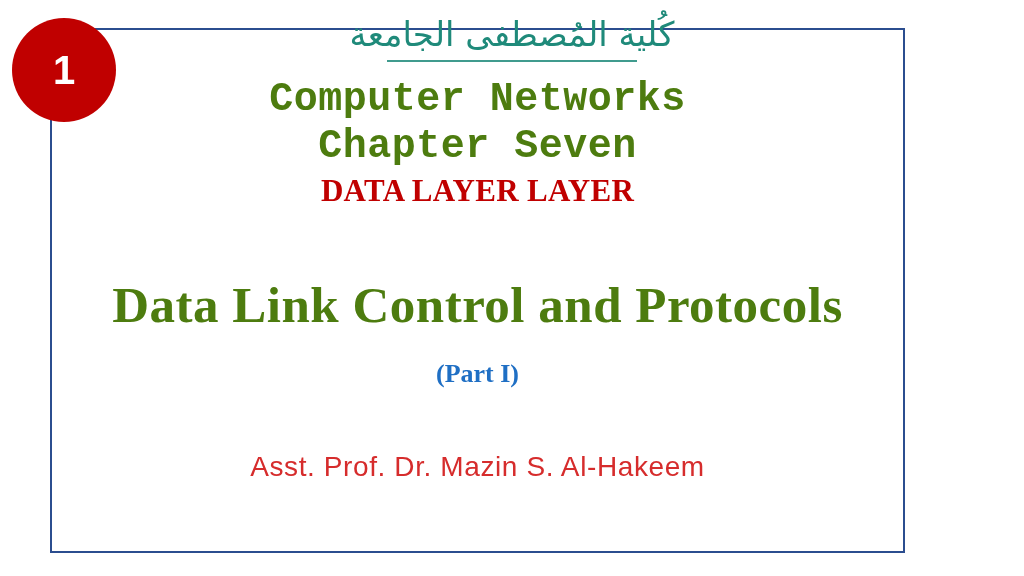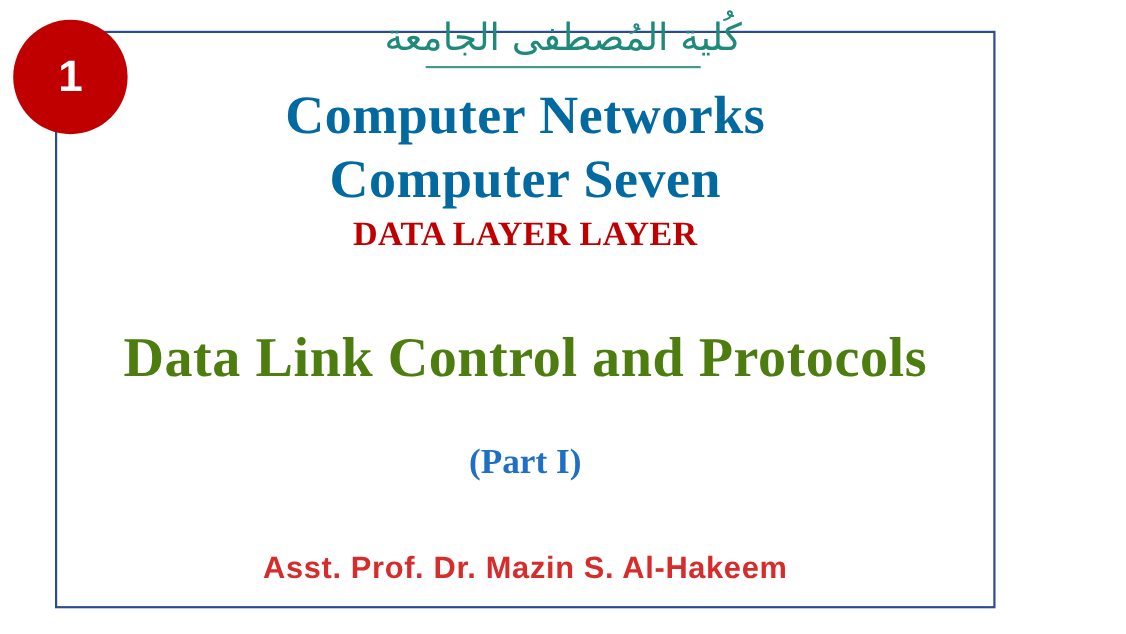--- a/index.html
+++ b/index.html
@@ -89,24 +89,24 @@
   
   .content {
     position: absolute;
     left: 52px;
     top: 70px;
     width: 851px;
     text-align: center;
   }
 
   .title-line {
-    color: #0369a1;
-    font-family: Liberation Serif, serif;
+    color: #4d7c0f;
+    font-family: Liberation Mono, monospace;
     font-weight: bold;
-    font-size: 49px;
+    font-size: 40px;
     line-height: 1.18;
     letter-spacing: 0.5px;
   }
   .title-line.line1 { margin-top: 6px; }
   .title-line.line2 { margin-top: 0px; }
 
   .subtitle-caps {
     color: #c00000;
     font-family: "Liberation Serif", serif;
     font-weight: bold;
@@ -123,28 +123,28 @@
     font-size: 51px;
     line-height: 1.15;
     margin-top: 66px;
     letter-spacing: 0.5px;
   }
 
   .part-label {
     color: #1f6fc4;
     font-family: "Liberation Serif", serif;
     font-weight: bold;
-    font-size: 32px;
-    margin-top: 46px;
+    font-size: 26px;
+    margin-top: 25px;
   }
 
   .author {
     color: #d62c2c;
     font-family: "Liberation Sans", sans-serif;
-    font-weight: bold;
+    font-weight: normal;
     font-size: 28px;
     margin-top: 62px;
     letter-spacing: 0.6px;
   }
 </style>
 </head>
 <body>
 
 <div class="slide">
 
@@ -154,20 +154,20 @@
     <span class="num">1</span>
   </div>
 
   <div class="logo-wrap">
     <div class="logo-arabic">كُلية المُصطفى الجامعة</div>
     <div class="logo-underline"></div>
   </div>
 
   <div class="content">
     <div class="title-line line1">Computer Networks</div>
-    <div class="title-line line2">Computer Seven</div>
+    <div class="title-line line2">Chapter Seven</div>
     <div class="subtitle-caps">DATA LAYER LAYER</div>
     <div class="main-heading">Data Link Control and Protocols</div>
     <div class="part-label">(Part I)</div>
     <div class="author">Asst. Prof. Dr. Mazin S. Al-Hakeem</div>
   </div>
 
 </div>
 
 </body></html>

